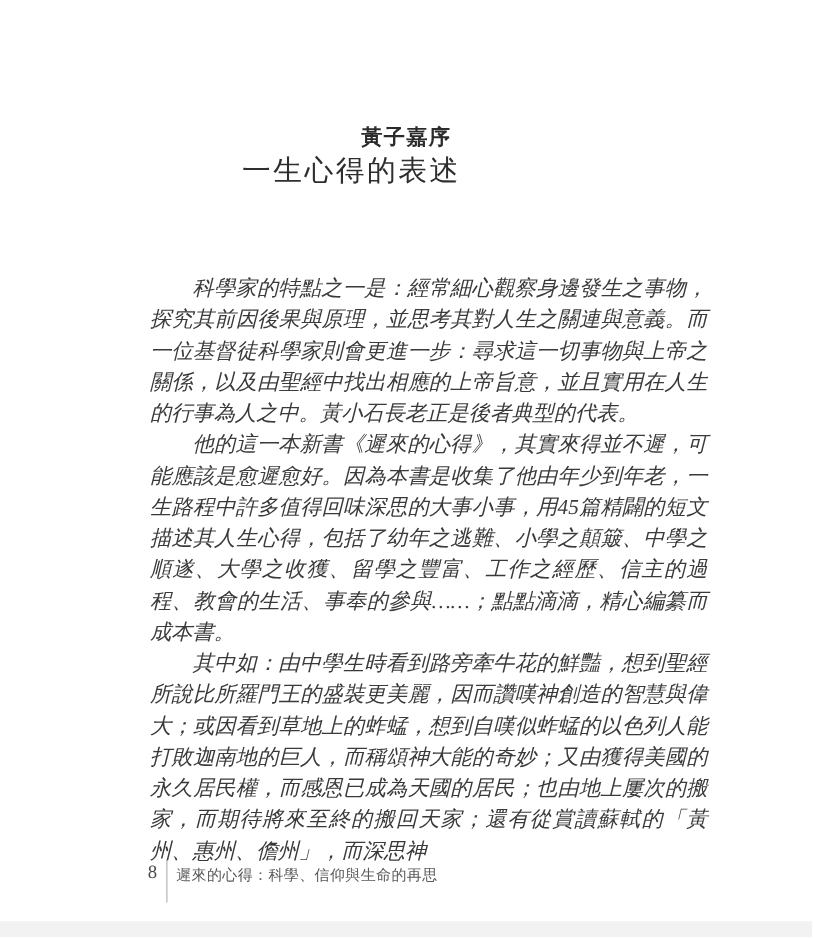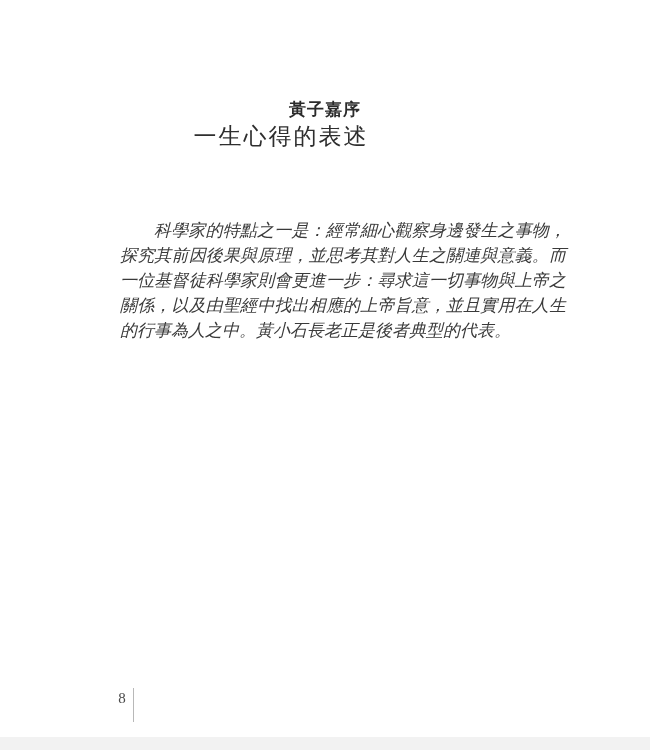--- a/index.html
+++ b/index.html
@@ -97,22 +97,25 @@
 <body>
 
 <div class="page">
 
   <div class="preface-label">黃子嘉序</div>
 
   <div class="chapter-title">一生心得的表述</div>
 
   <div class="body-text">
     <p>科學家的特點之一是：經常細心觀察身邊發生之事物，探究其前因後果與原理，並思考其對人生之關連與意義。而一位基督徒科學家則會更進一步：尋求這一切事物與上帝之關係，以及由聖經中找出相應的上帝旨意，並且實用在人生的行事為人之中。黃小石長老正是後者典型的代表。</p>
+    <p>他的這一本新書《遲來的心得》，其實來得並不遲，可能應該是愈遲愈好。因為本書是收集了他由年少到年老，一生路程中許多值得回味深思的大事小事，用45篇精闢的短文描述其人生心得，包括了幼年之逃難、小學之顛簸、中學之順遂、大學之收獲、留學之豐富、工作之經歷、信主的過程、教會的生活、事奉的參與……；點點滴滴，精心編纂而成本書。</p>
+    <p>其中如：由中學生時看到路旁牽牛花的鮮豔，想到聖經所說比所羅門王的盛裝更美麗，因而讚嘆神創造的智慧與偉大；或因看到草地上的蚱蜢，想到自嘆似蚱蜢的以色列人能打敗迦南地的巨人，而稱頌神大能的奇妙；又由獲得美國的永久居民權，而感恩已成為天國的居民；也由地上屢次的搬家，而期待將來至終的搬回天家；還有從賞讀蘇軾的「黃州、惠州、儋州」，而深思神</p>
   </div>
 
   <div class="footer">
     <span class="page-number">8</span>
     <span class="footer-divider"></span>
+    <span class="running-title">遲來的心得：科學、信仰與生命的再思</span>
   </div>
 
   <div class="bottom-strip"></div>
 
 </div>
 
 </body></html>

